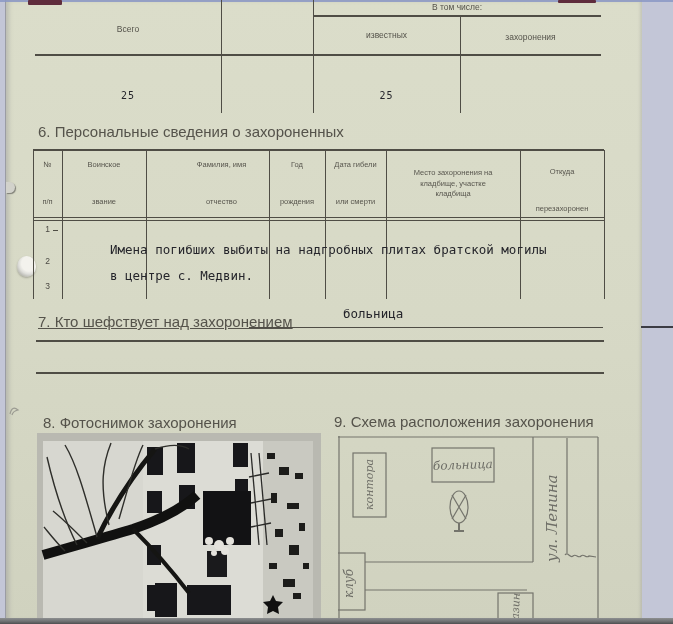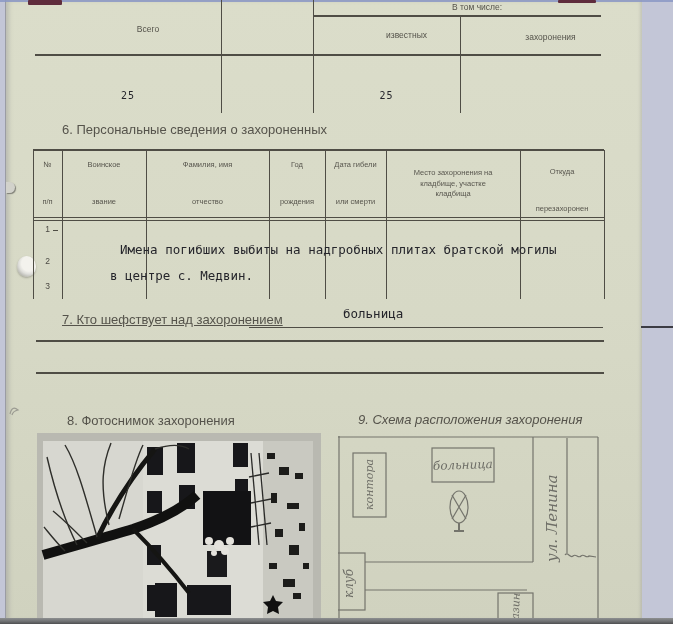--- a/index.html
+++ b/index.html
@@ -3,25 +3,25 @@
 <meta charset="utf-8">
 <style>
   html,body{margin:0;padding:0;background:#888;}
   .scan{position:relative;width:673px;height:624px;overflow:hidden;
         background:#c3c6d7;font-family:"Liberation Sans",sans-serif;}
   .paper{position:absolute;left:5px;top:0;width:636px;height:621px;
          background:linear-gradient(180deg,#dbddca 0%,#d7d9c6 50%,#d0d2bf 100%);
          border-left:1px solid #9a9ca4;
          box-shadow:inset 3px 0 4px rgba(100,100,112,.25), inset -2px 0 3px rgba(120,120,132,.2);}
   .hl,.vl{position:absolute;background:#4f4d45;}
-  .lbl{position:absolute;color:#55534b;font-size:13px;line-height:1.15;white-space:nowrap;margin-left:24px;}
+  .lbl{position:absolute;color:#55534b;font-size:15px;line-height:1.15;white-space:nowrap;}
   .typed{position:absolute;font-family:"DejaVu Sans Mono","Liberation Mono",monospace;
          color:#25252b;white-space:nowrap;}
   .num25{font-size:10px;letter-spacing:1px;}
-  .ttl-lbl{position:absolute;font-size:8.5px;color:#55534b;text-align:center;white-space:nowrap;margin-left:20px;}
+  .ttl-lbl{position:absolute;font-size:8.5px;color:#55534b;text-align:center;white-space:nowrap;}
   .hcell{position:absolute;top:153px;height:62px;display:flex;flex-direction:column;align-items:center;
          justify-content:space-between;padding:7px 2px 9px;box-sizing:border-box;
          font-size:7.5px;color:#57554d;text-align:center;line-height:1.2;}
   .hcell.three{justify-content:center;padding:4px 2px;line-height:1.45;}
   .rownum{position:absolute;left:33px;width:29px;text-align:center;font-size:8.5px;color:#4c4a44;}
   .hole{position:absolute;left:17px;top:256px;width:19px;height:21px;border-radius:50%;
         background:radial-gradient(circle at 64% 36%,#f3f2ed 42%,#dededa 58%,#b4b4ad 78%,#8d8d86 100%);
         box-shadow:0 1px 2px rgba(0,0,0,.25);}
   .notch{position:absolute;left:6px;top:182px;width:9px;height:11px;background:#d2d2cb;
          border-radius:0 60% 60% 0/0 50% 50% 0;box-shadow:1px 1px 1px #7e7e76;}
@@ -74,21 +74,21 @@
   <div class="vl" style="left:604px;top:150px;width:1px;height:149px;"></div>
 
   <div class="hcell" style="left:33px;width:29px;">
     <span>№</span>
     <span>п/п</span>
   </div>
   <div class="hcell" style="left:62px;width:84px;">
     <span>Воинское</span>
     <span>звание</span>
   </div>
-  <div class="hcell" style="left:146px;width:123px;">
+  <div class="hcell" style="left:160px;width:123px;">
     <span>Фамилия, имя</span>
     <span>отчество</span>
   </div>
   <div class="hcell" style="left:269px;width:56px;">
     <span>Год</span>
     <span>рождения</span>
   </div>
   <div class="hcell" style="left:325px;width:61px;">
     <span>Дата гибели</span>
     <span>или смерти</span>
@@ -101,37 +101,37 @@
   <div class="hcell" style="left:520px;width:84px;margin-top:7px;">
     <span>Откуда</span>
     <span>перезахоронен</span>
   </div>
 
   <div class="rownum" style="top:224px;">1</div>
   <div class="rownum" style="top:256px;">2</div>
   <div class="rownum" style="top:281px;">3</div>
   <div class="hl" style="left:53px;top:230px;width:5px;height:1px;"></div>
 
-  <div class="typed" style="left:120px;top:242px;font-size:12.5px;">Имена погибших выбиты на надгробных плитах братской могилы</div>
+  <div class="typed" style="left:110px;top:242px;font-size:12.5px;">Имена погибших выбиты на надгробных плитах братской могилы</div>
   <div class="typed" style="left:110px;top:268px;font-size:12.5px;">в центре с. Медвин.</div>
 
   <div class="lbl" style="left:38px;top:313px;text-decoration:underline;">7. Кто шефствует над захоронением</div>
   <div class="typed" style="left:343px;top:306px;font-size:12.5px;">больница</div>
   <div class="hl" style="left:249px;top:327px;width:354px;height:1px;"></div>
   <div class="hl" style="left:641px;top:326px;width:32px;height:2px;background:#3c3c44;"></div>
 
   <div class="hl" style="left:36px;top:340px;width:568px;height:2px;"></div>
   <div class="hl" style="left:36px;top:372px;width:568px;height:2px;"></div>
 
   <svg style="position:absolute;left:7px;top:401px;" width="14" height="16" viewBox="0 0 14 16">
     <path d="M3,13 q2,-9 8,-4 q-5,1 -6,5" stroke="#9b9b92" stroke-width="1.2" fill="none"></path>
   </svg>
 
   <div class="lbl" style="left:43px;top:414px;">8. Фотоснимок захоронения</div>
-  <div class="lbl" style="left:334px;top:413px;font-style:italic;">9. Схема расположения захоронения</div>
+  <div class="lbl" style="left:334px;top:413px;">9. Схема расположения захоронения</div>
 
   <div class="photo">
     <svg width="284" height="188" viewBox="0 0 284 188">
       <rect width="284" height="188" fill="#b9b9b1"></rect>
       <rect x="6" y="8" width="270" height="180" fill="#cfcfc8"></rect>
       <rect x="6" y="8" width="100" height="180" fill="#d7d7d0"></rect>
       <rect x="106" y="8" width="120" height="180" fill="#dcdcd5"></rect>
       <rect x="226" y="8" width="50" height="180" fill="#c9c9c1"></rect>
       <g fill="#17171a">
         <rect x="110" y="14" width="16" height="28"></rect>

